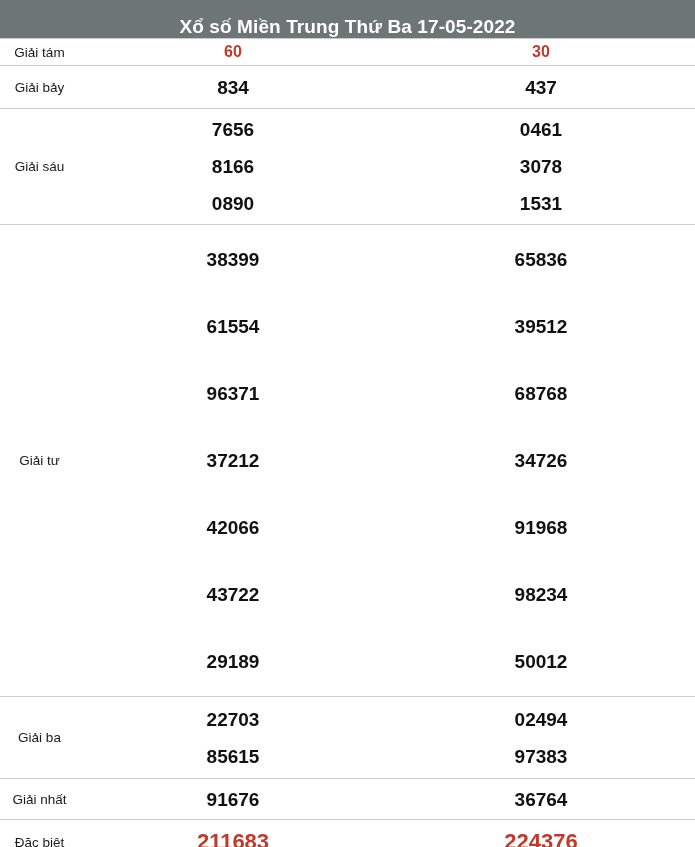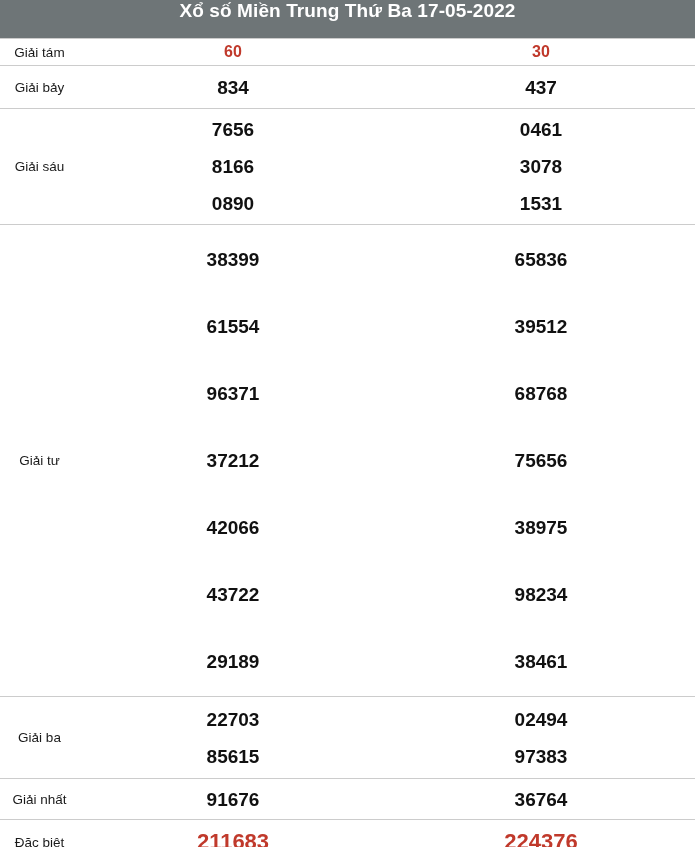--- a/index.html
+++ b/index.html
@@ -22,21 +22,21 @@
     overflow: hidden;
     position: relative;
   }
 
   
   .title-bar {
     height: 38px;
     background: #6e7577;
     color: #ffffff;
     display: flex;
-    align-items: flex-start;
+    align-items: flex-end;
     justify-content: center;
     font-size: 19px;
     font-weight: bold;
     letter-spacing: 0.1px;
     box-sizing: border-box;
   }
 
   
   table.result-table {
     width: 695px;
@@ -189,24 +189,24 @@
             <span class="num">42066</span>
             <span class="num">43722</span>
             <span class="num">29189</span>
           </span>
         </td>
         <td class="prov-cell last">
           <span class="num-stack">
             <span class="num">65836</span>
             <span class="num">39512</span>
             <span class="num">68768</span>
-            <span class="num">75656</span>
-            <span class="num">38975</span>
+            <span class="num">34726</span>
+            <span class="num">91968</span>
             <span class="num">98234</span>
-            <span class="num">38461</span>
+            <span class="num">50012</span>
           </span>
         </td>
       </tr>
 
       <tr class="r-ba">
         <td class="label-cell">Giải ba</td>
         <td class="prov-cell">
           <span class="num-stack">
             <span class="num">22703</span>
             <span class="num">85615</span>

